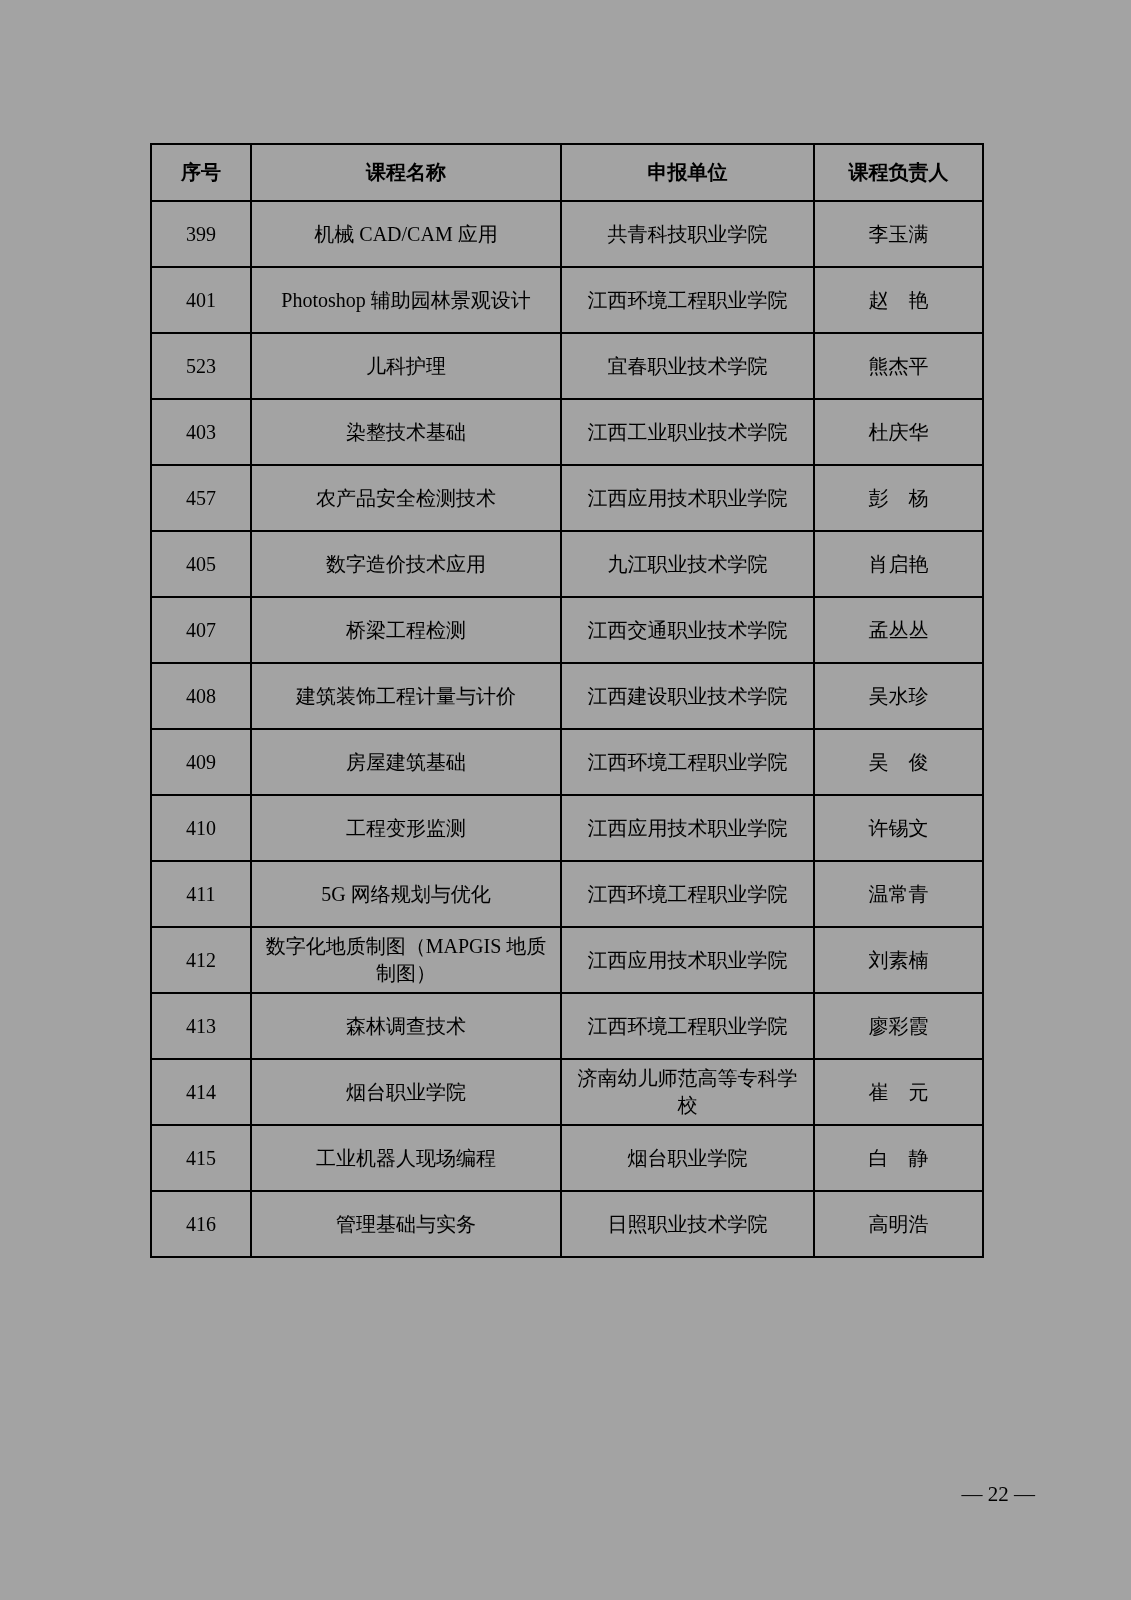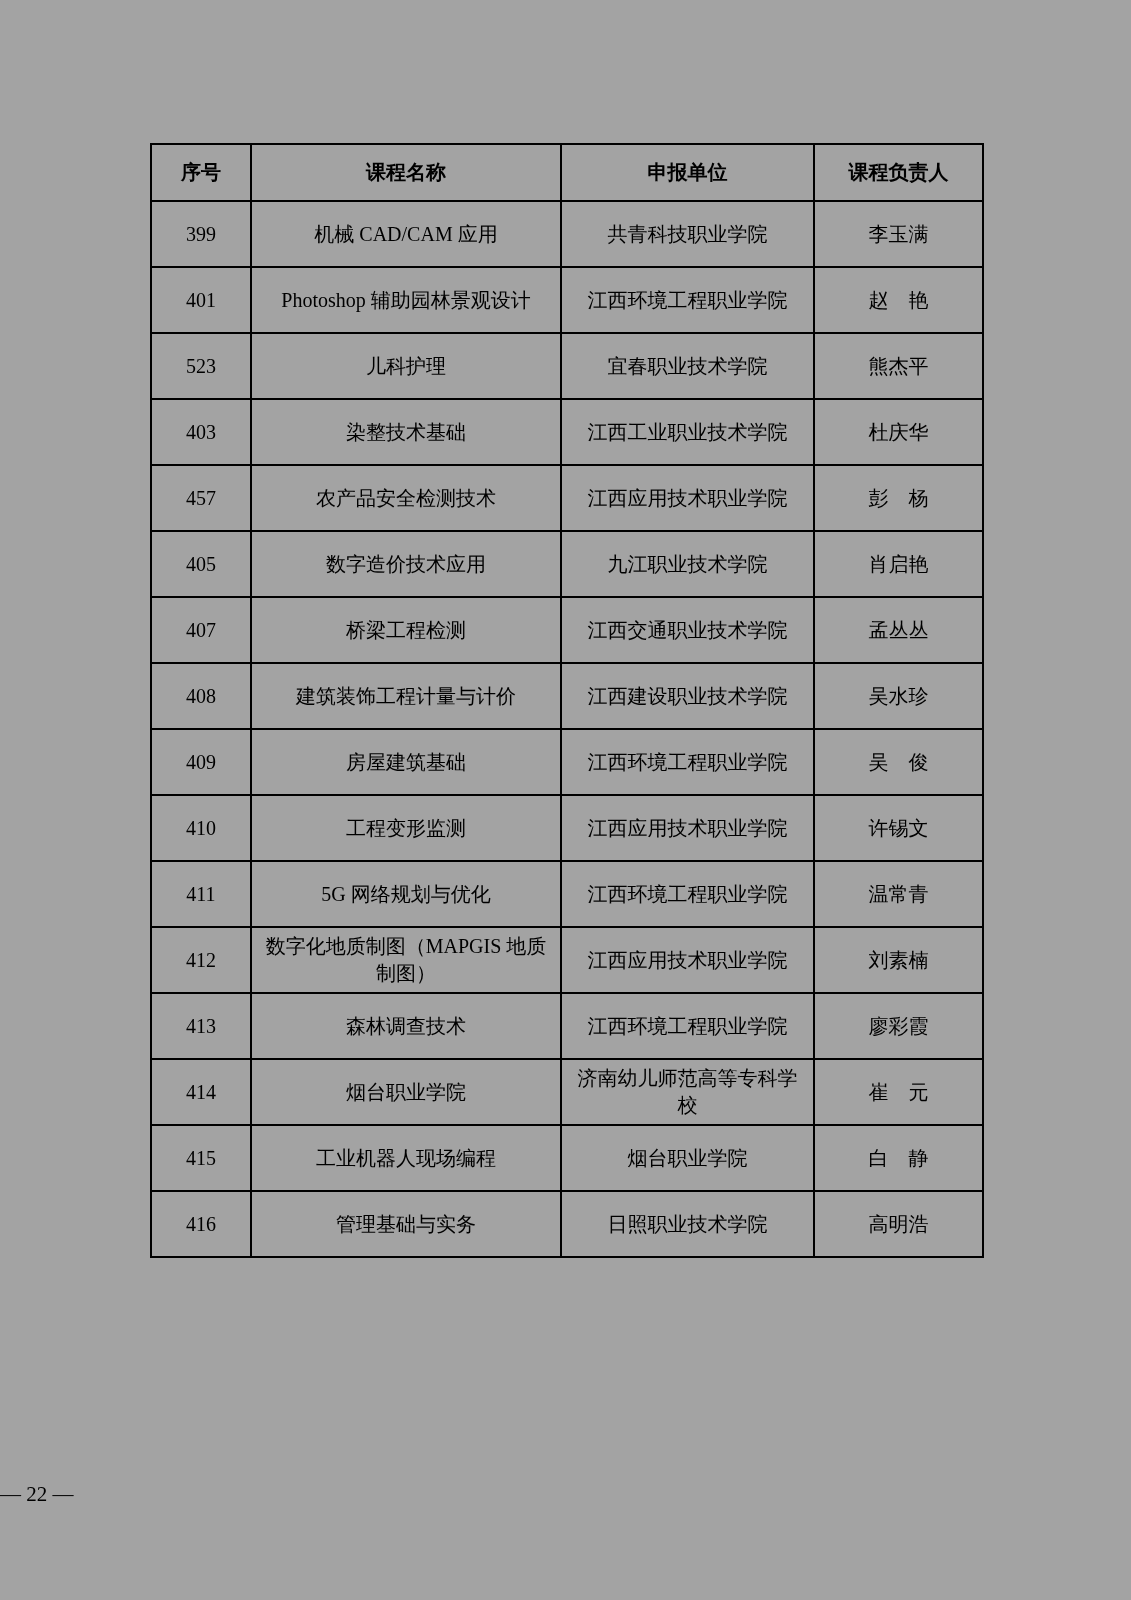--- a/index.html
+++ b/index.html
@@ -47,21 +47,21 @@
   }
   .course-table td {
     height: 66px;
     font-weight: normal;
   }
   .footer {
     position: absolute;
     left: 0;
     top: 1480px;
     width: 1035px;
-    text-align: left;
+    text-align: right;
     font-size: 21px;
     line-height: 28px;
   }
 </style>
 </head>
 <body>
 
 <div class="page">
 
   <table class="course-table">

